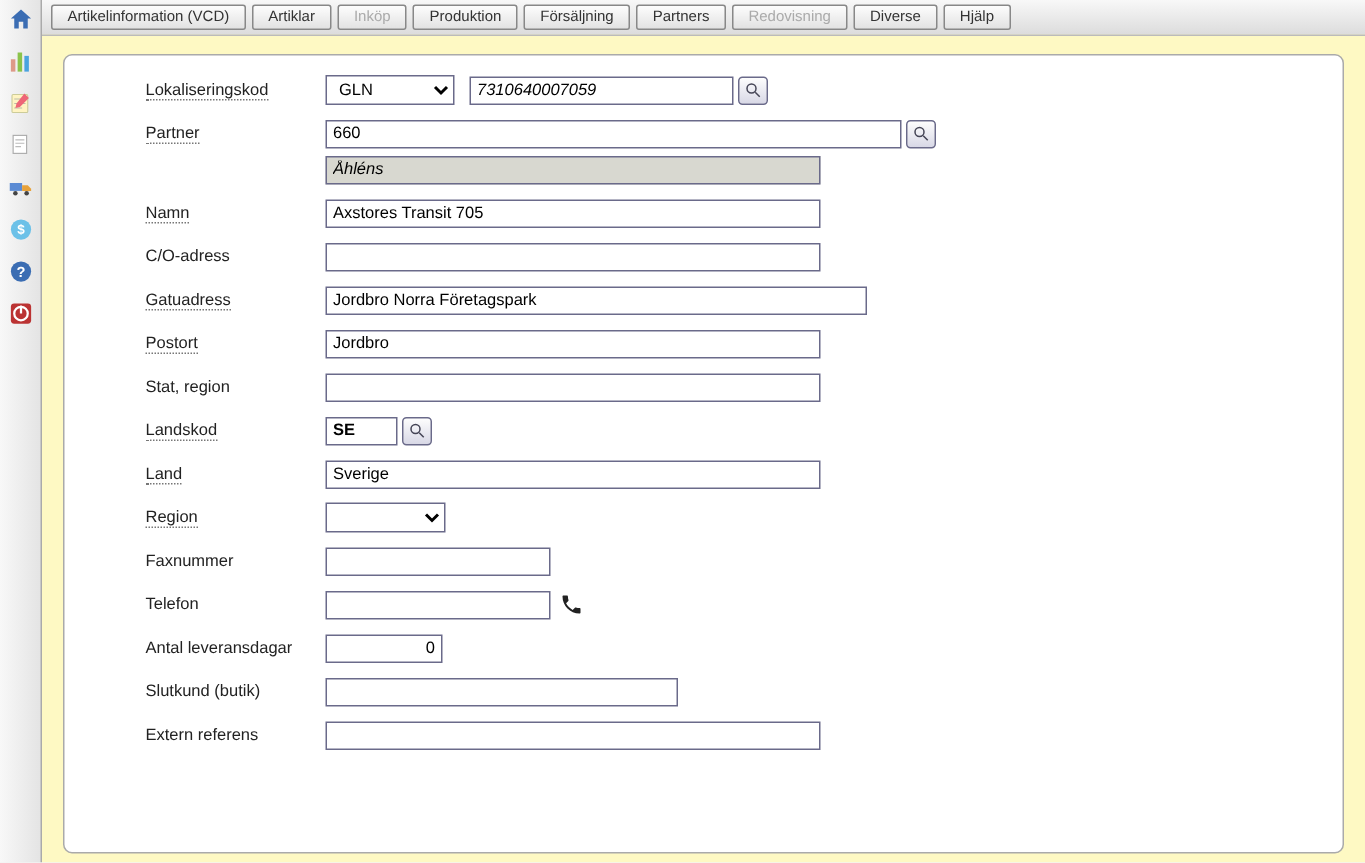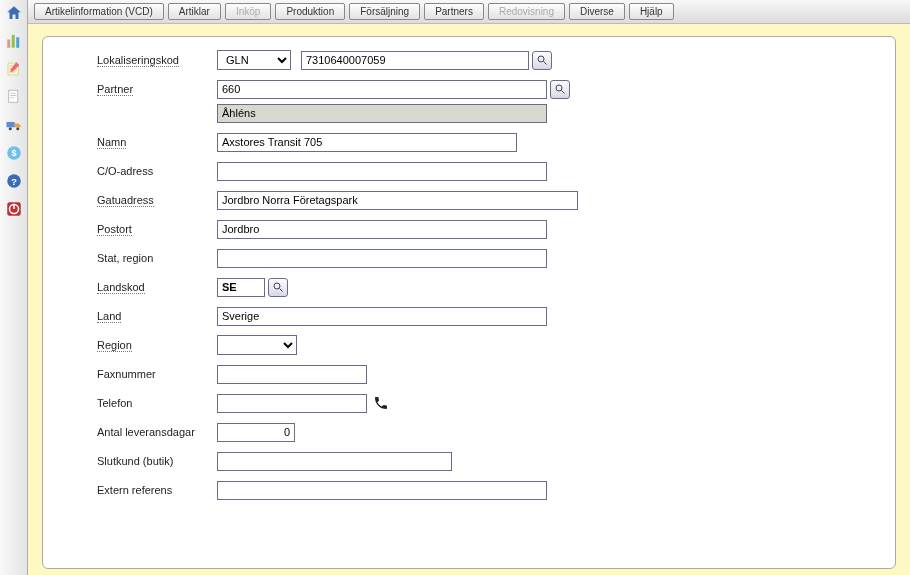--- a/index.html
+++ b/index.html
@@ -95,21 +95,21 @@
   .form-label.dotted { border-bottom: 1px dotted #777; display:inline-block; width:auto; margin-right: auto;}
   .label-wrap { width:120px;margin-left:40px; }
   .form-input, .form-select {
     border: 1px solid #6a6a8a;
     background: #fff;
     font-size: 11px;
     padding: 1px 4px;
     height: 19px;
     font-family: Verdana, Arial, sans-serif;
   }
-  .form-input.readonly-gray { background: #d8d8d0; }
+  .form-input.readonly-gray { background: #d8d8d0; font-style: italic; }
   .form-select {
     height: 20px;
     -webkit-appearance: menulist;
     appearance: auto;
   }
   .search-btn {
     width: 20px;
     height: 19px;
     border: 1px solid #6a6a8a;
     border-radius: 3px;
@@ -197,54 +197,54 @@
       <span class="tab">Hjälp</span>
     </div>
 
     <div class="content">
 
       <div class="form-panel">
 
         <div class="form-row">
           <div class="label-wrap"><span class="form-label dotted">Lokaliseringskod</span></div>
           <div class="input-group">
-            <select class="form-select" style="width:74px">
+            <select class="form-select" style="width:86px">
               <option>GLN</option>
             </select>
             <span style="width:10px"></span>
-            <input class="form-input" style="width: 228px;" value="7310640007059">
+            <input class="form-input" style="width: 176px; font-style: italic;" value="7310640007059">
             <button class="search-btn">
               <svg width="12" height="12" viewBox="0 0 24 24">
                   <circle cx="10" cy="10" r="6" fill="none" stroke="#445" stroke-width="2"></circle>
                   <line x1="15" y1="15" x2="21" y2="21" stroke="#445" stroke-width="2"></line>
                 </svg>
             </button>
           </div>
         </div>
 
         <div class="form-row">
           <div class="label-wrap"><span class="form-label dotted">Partner</span></div>
           <div class="input-group">
-            <input class="form-input" style="width: 330px;" value="660">
+            <input class="form-input" style="width: 384px;" value="660">
             <button class="search-btn">
               <svg width="12" height="12" viewBox="0 0 24 24">
                   <circle cx="10" cy="10" r="6" fill="none" stroke="#445" stroke-width="2"></circle>
                   <line x1="15" y1="15" x2="21" y2="21" stroke="#445" stroke-width="2"></line>
                 </svg>
             </button>
           </div>
         </div>
         <div class="form-row" style="margin-top:-5px;">
           <div class="label-wrap"></div>
           <input class="form-input readonly-gray" style="width: 330px;" readonly="" value="Åhléns">
         </div>
 
         <div class="form-row">
           <div class="label-wrap"><span class="form-label dotted">Namn</span></div>
-          <input class="form-input" style="width: 300px;" value="Axstores Transit 705">
+          <input class="form-input" style="width: 330px;" value="Axstores Transit 705">
         </div>
 
         <div class="form-row">
           <div class="label-wrap"><span class="form-label">C/O-adress</span></div>
           <input class="form-input" style="width: 330px;" value="">
         </div>
 
         <div class="form-row">
           <div class="label-wrap"><span class="form-label dotted">Gatuadress</span></div>
           <input class="form-input" style="width: 361px;" value="Jordbro Norra Företagspark">

